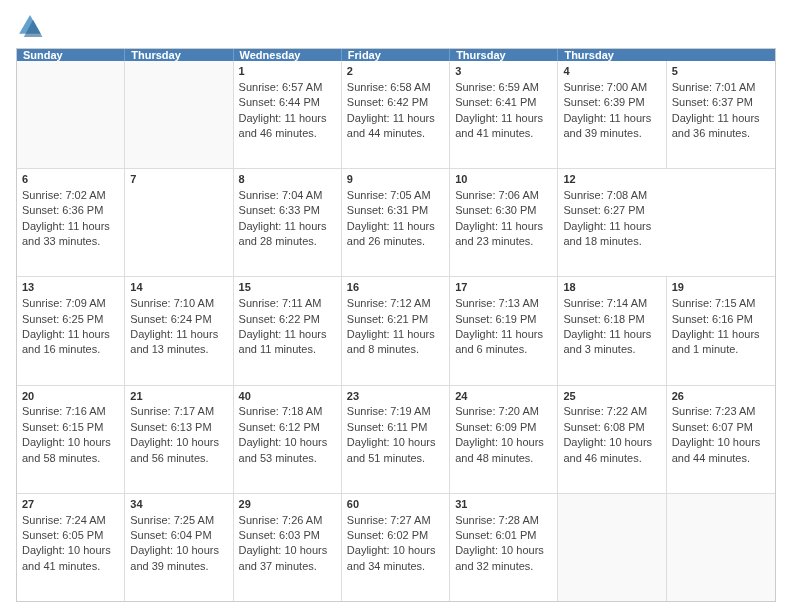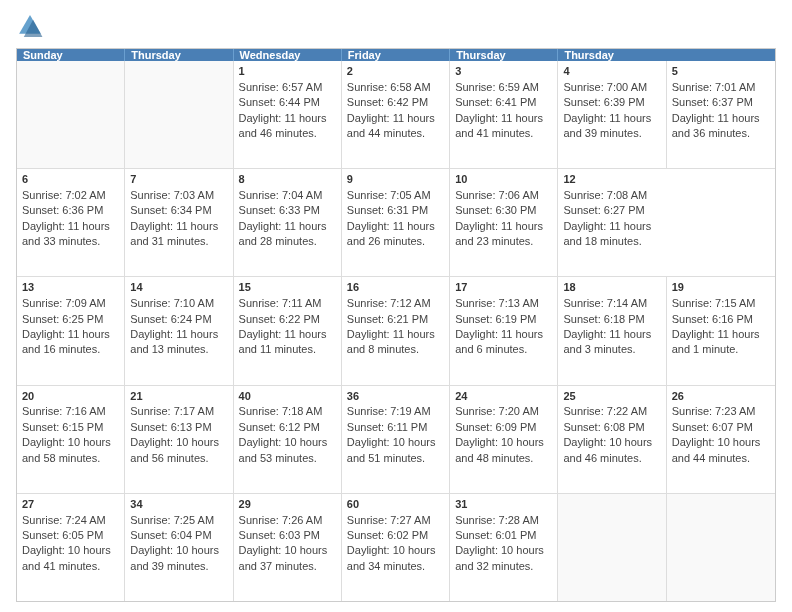--- a/index.html
+++ b/index.html
@@ -164,21 +164,20 @@
             <div class="info">Sunrise: 7:01 AM<br>Sunset: 6:37 PM<br>Daylight: 11 hours and 36 minutes.</div>
           </div>
         </div>
         <div class="cal-row">
           <div class="cal-cell">
             <span class="day-num">6</span>
             <div class="info">Sunrise: 7:02 AM<br>Sunset: 6:36 PM<br>Daylight: 11 hours and 33 minutes.</div>
           </div>
           <div class="cal-cell">
             <span class="day-num">7</span>
-            <div class="info">Sunrise: 7:03 AM<br>Sunset: 6:34 PM<br>Daylight: 11 hours and 31 minutes.</div>
           </div>
           <div class="cal-cell">
             <span class="day-num">8</span>
             <div class="info">Sunrise: 7:04 AM<br>Sunset: 6:33 PM<br>Daylight: 11 hours and 28 minutes.</div>
           </div>
           <div class="cal-cell">
             <span class="day-num">9</span>
             <div class="info">Sunrise: 7:05 AM<br>Sunset: 6:31 PM<br>Daylight: 11 hours and 26 minutes.</div>
           </div>
           <div class="cal-cell">
@@ -227,21 +226,21 @@
           </div>
           <div class="cal-cell">
             <span class="day-num">21</span>
             <div class="info">Sunrise: 7:17 AM<br>Sunset: 6:13 PM<br>Daylight: 10 hours and 56 minutes.</div>
           </div>
           <div class="cal-cell">
             <span class="day-num">40</span>
             <div class="info">Sunrise: 7:18 AM<br>Sunset: 6:12 PM<br>Daylight: 10 hours and 53 minutes.</div>
           </div>
           <div class="cal-cell">
-            <span class="day-num">36</span>
+            <span class="day-num">23</span>
             <div class="info">Sunrise: 7:19 AM<br>Sunset: 6:11 PM<br>Daylight: 10 hours and 51 minutes.</div>
           </div>
           <div class="cal-cell">
             <span class="day-num">24</span>
             <div class="info">Sunrise: 7:20 AM<br>Sunset: 6:09 PM<br>Daylight: 10 hours and 48 minutes.</div>
           </div>
           <div class="cal-cell">
             <span class="day-num">25</span>
             <div class="info">Sunrise: 7:22 AM<br>Sunset: 6:08 PM<br>Daylight: 10 hours and 46 minutes.</div>
           </div>

